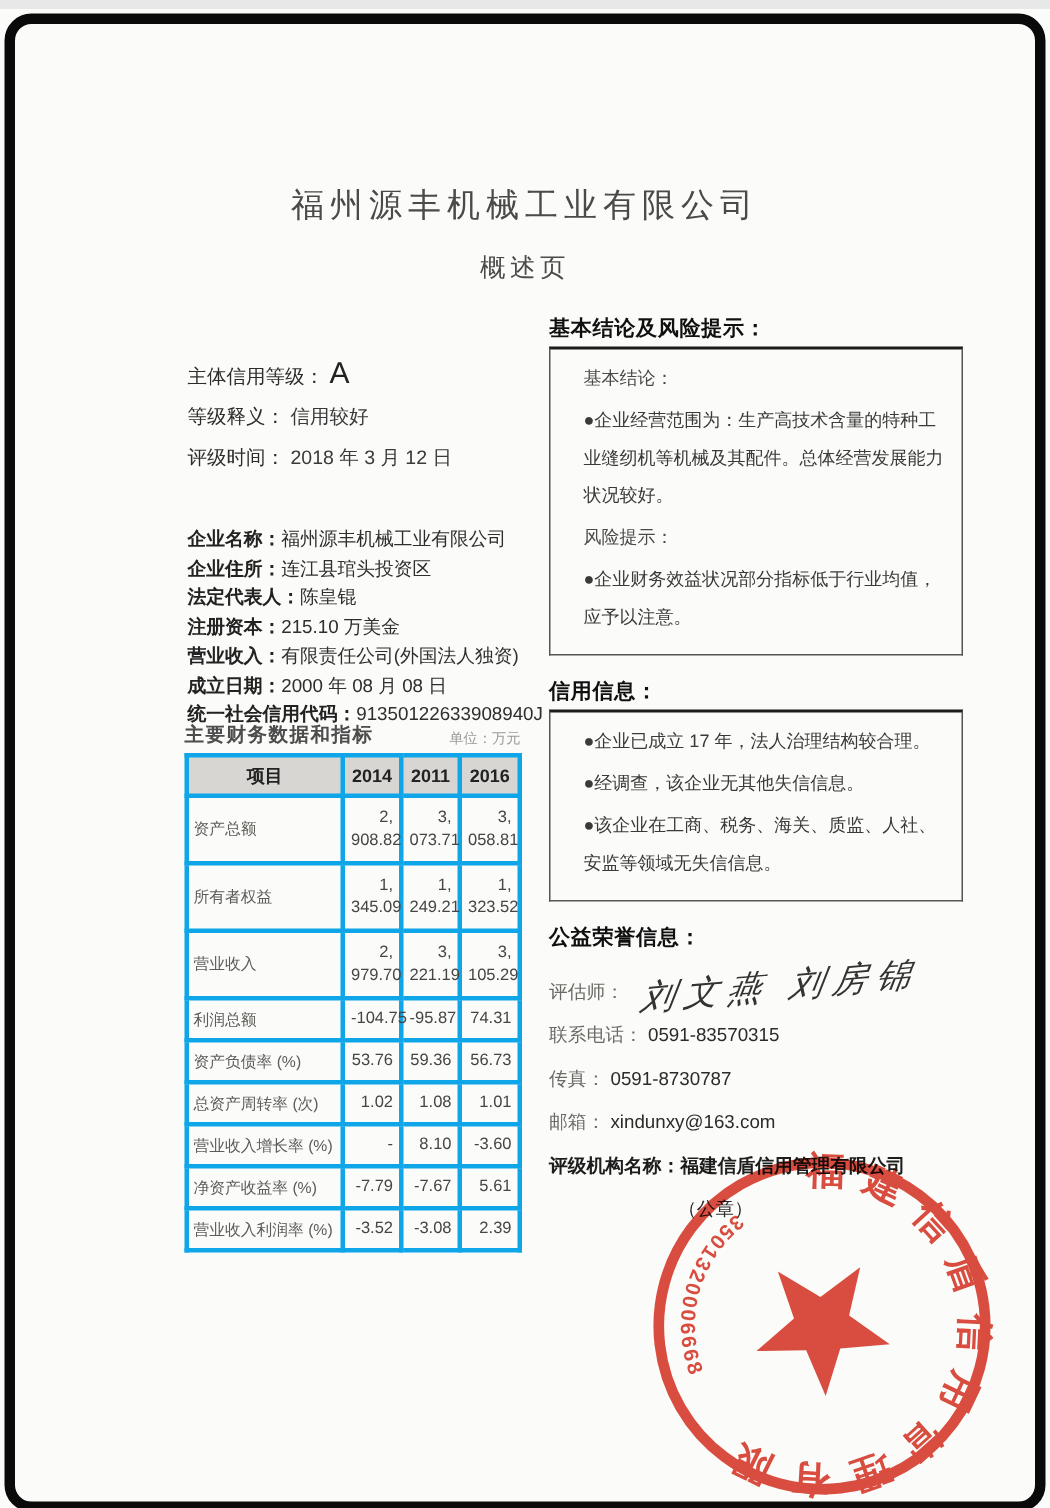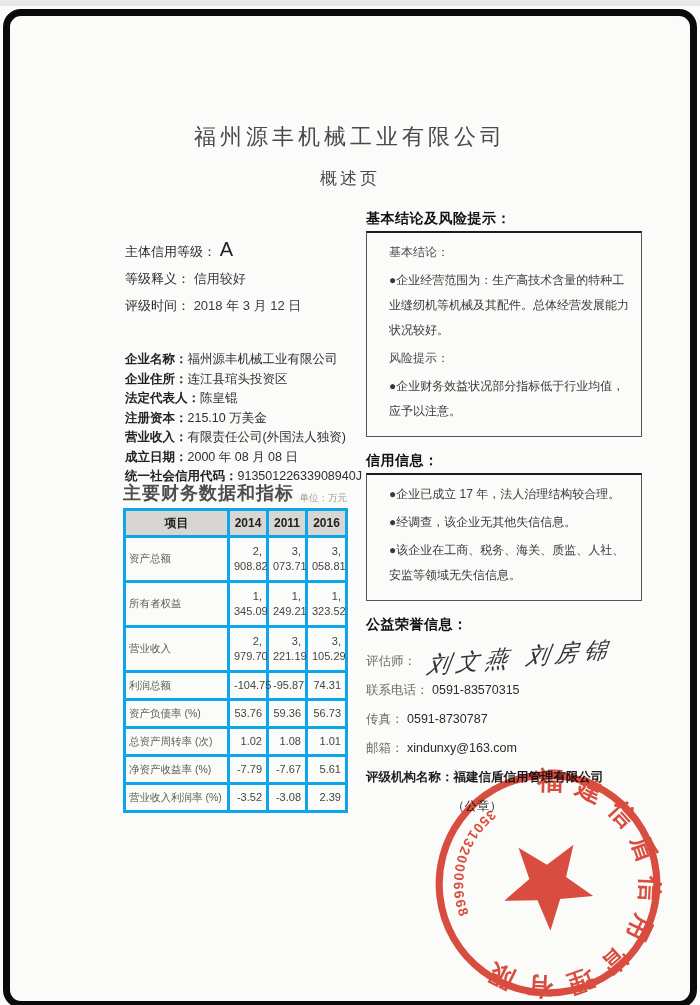--- a/index.html
+++ b/index.html
@@ -18,21 +18,21 @@
   
   .rating{position:absolute;left:125px;top:230px;width:240px;font-size:13px;line-height:27px;color:#3a3a3a;}
   .rating .lab{font-weight:normal;color:#2c2c2c;}
   .grade{font-size:20px;color:#222;letter-spacing:1px;}
 
   .company{position:absolute;left:125px;top:344px;width:255px;font-size:12.5px;line-height:19.5px;color:#2e2e2e;}
   .company .lab{font-weight:bold;color:#222;}
 
   .fin{position:absolute;left:123px;top:475px;width:224px;}
   .fin-head{display:flex;justify-content:space-between;align-items:flex-end;}
-  .fin-title{font-size:18px;font-weight:bold;color:#4d4d4d;letter-spacing:1px;}
+  .fin-title{font-size:13px;font-weight:bold;color:#4d4d4d;letter-spacing:1px;}
   .fin-unit{font-size:9.5px;color:#9a9a96;}
   table.fin-tbl{border-collapse:collapse;width:222px;margin-top:3px;table-layout:fixed;}
   .fin-tbl th,.fin-tbl td{border:3px solid #0ea5e9;}
   .fin-tbl th{background:#d7d6d2;font-size:12px;height:22px;color:#222;font-weight:bold;}
   .fin-tbl td.lbl{font-size:10.5px;color:#5c5c58;padding:1px 3px;text-align:left;}
   .fin-tbl td.num{font-size:11px;color:#454545;text-align:right;padding:1px 4px;white-space:pre-line;line-height:15px;}
   tr.tall td{height:40px;}
   tr.short td{height:23px;}
 
   
@@ -156,20 +156,26 @@
         <td class="lbl">资产负债率 (%)</td>
         <td class="num">53.76</td>
         <td class="num">59.36</td>
         <td class="num">56.73</td>
       </tr>
       <tr class="short">
         <td class="lbl">总资产周转率 (次)</td>
         <td class="num">1.02</td>
         <td class="num">1.08</td>
         <td class="num">1.01</td>
+      </tr>
+      <tr class="short">
+        <td class="lbl">营业收入增长率 (%)</td>
+        <td class="num">-</td>
+        <td class="num">8.10</td>
+        <td class="num">-3.60</td>
       </tr>
       <tr class="short">
         <td class="lbl">净资产收益率 (%)</td>
         <td class="num">-7.79</td>
         <td class="num">-7.67</td>
         <td class="num">5.61</td>
       </tr>
       <tr class="short">
         <td class="lbl">营业收入利润率 (%)</td>
         <td class="num">-3.52</td>

